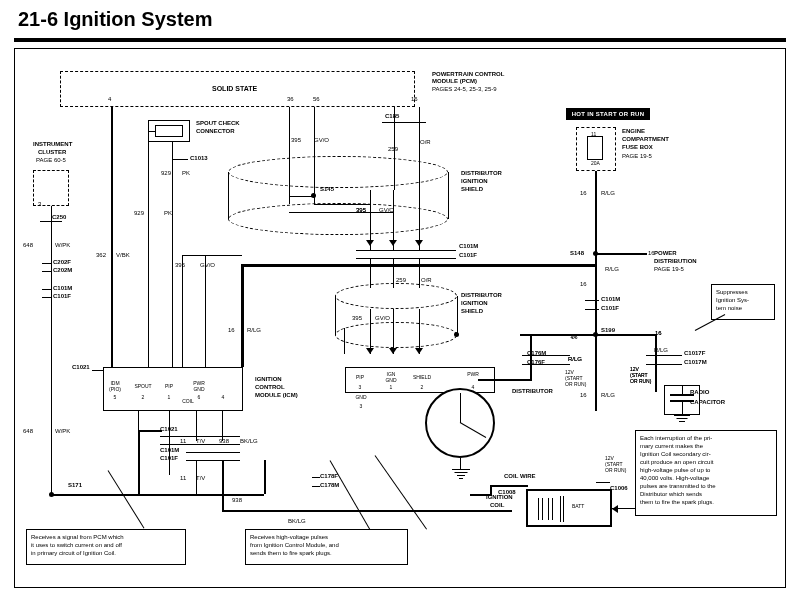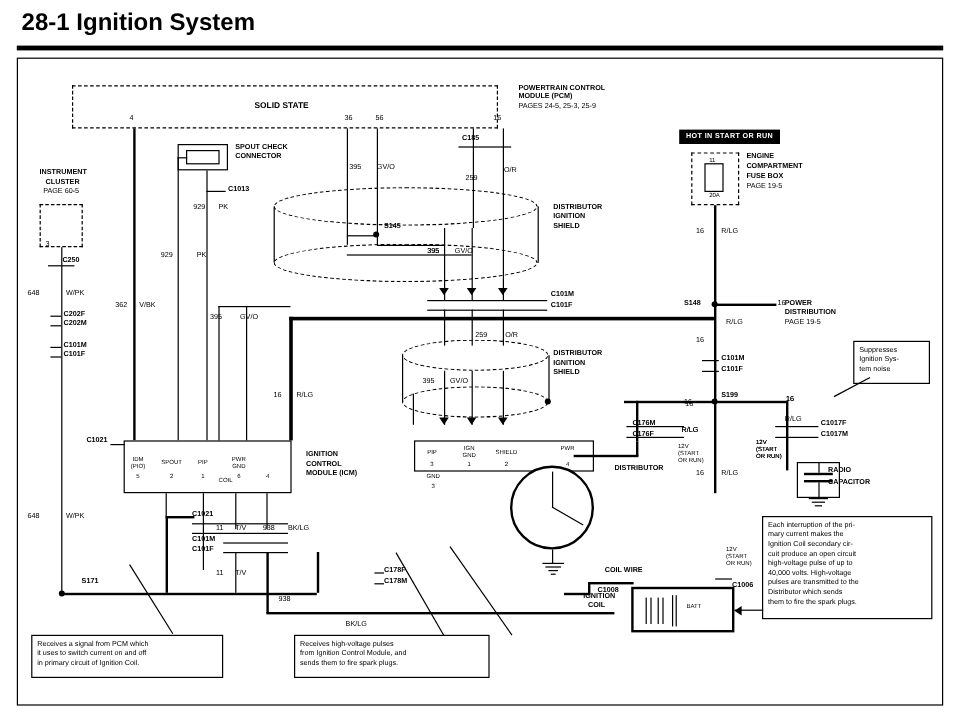--- a/index.html
+++ b/index.html
@@ -143,21 +143,21 @@
     height: 1px;
     left: 50%;
     transform: translateX(-50%);
   }
 </style>
 </head>
 <body>
 
 <div id="page">
 
-  <div id="title">28-1 Ignition System</div>
+  <div id="title">21-6 Ignition System</div>
   <div id="title-rule"></div>
 
   <div id="frame"></div>
 
   <div class="dashbox" style="left:60px;top:71px;width:355px;height:36px;"></div>
   <div class="lbl b" style="left:212px;top:85px;font-size:7px;">SOLID STATE</div>
   <div class="lbl b" style="left:432px;top:71px;font-size:6px;">POWERTRAIN CONTROL</div>
   <div class="lbl b" style="left:432px;top:78px;font-size:6px;">MODULE (PCM)</div>
   <div class="lbl" style="left:432px;top:86px;">PAGES 24-5, 25-3, 25-9</div>
 

